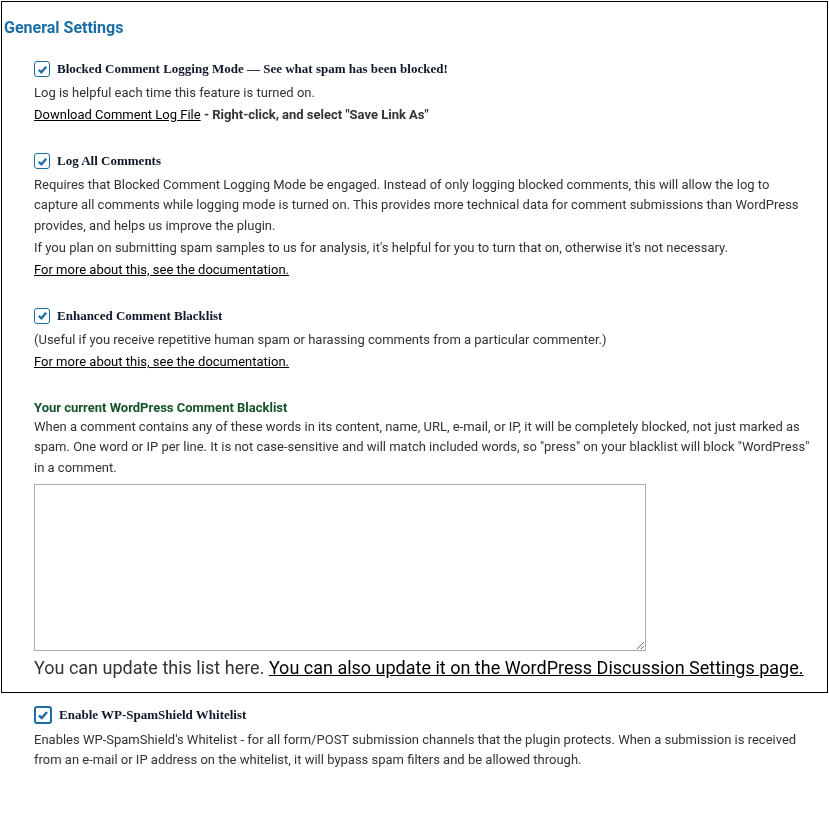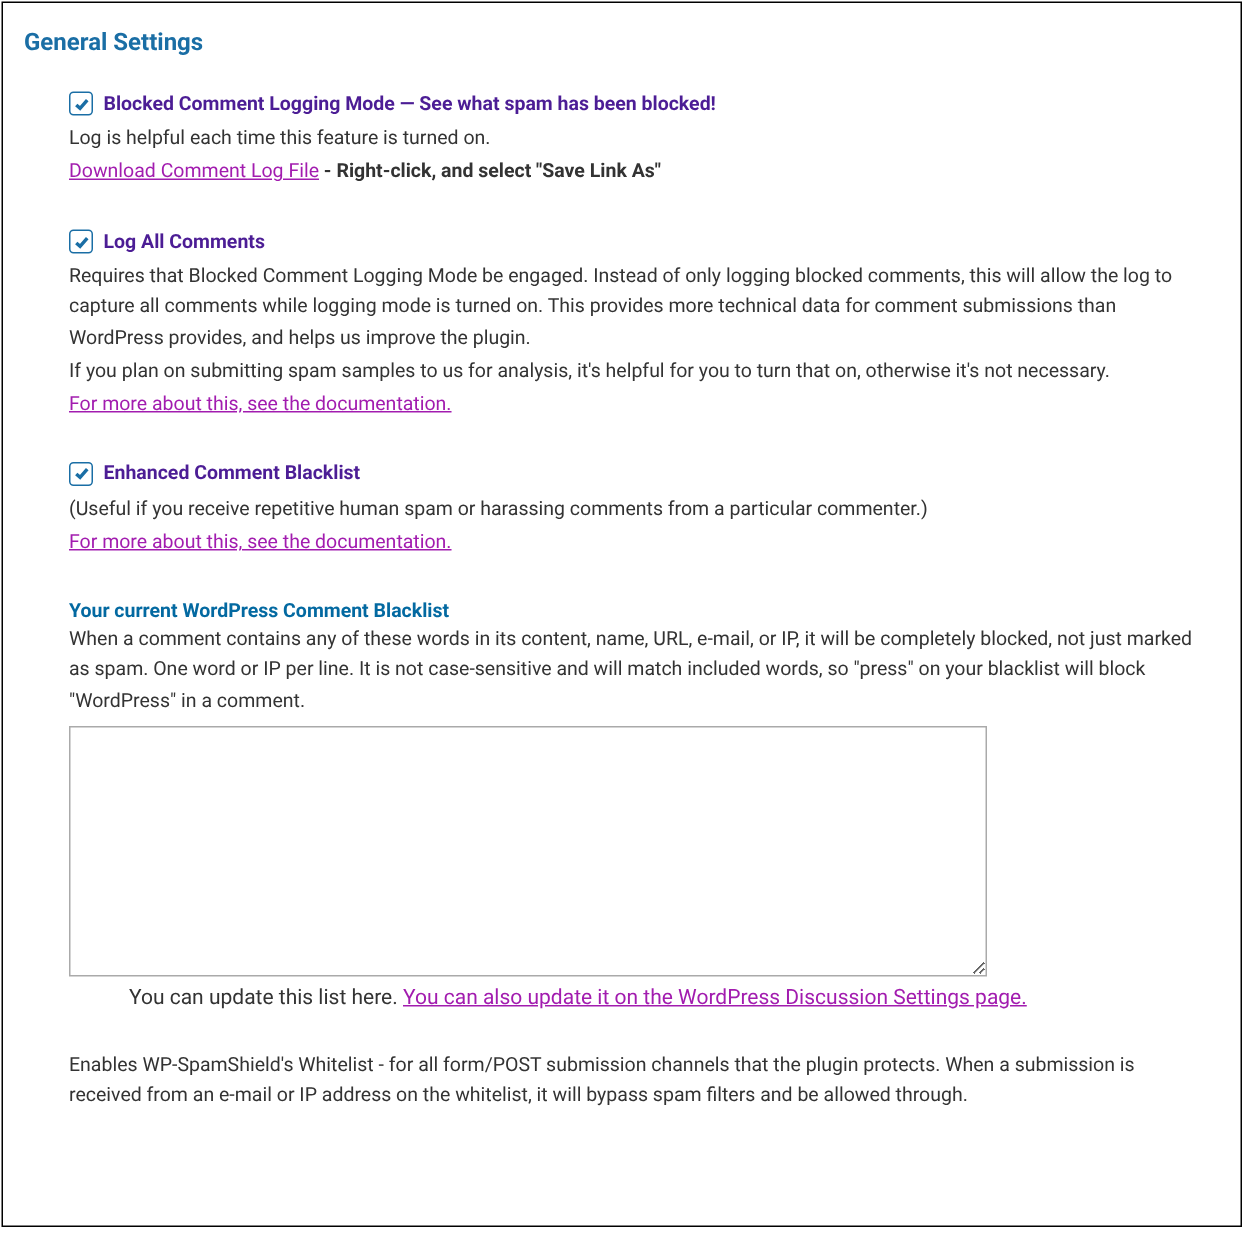--- a/index.html
+++ b/index.html
@@ -12,23 +12,23 @@
       font-size: 13px;
       color: #333;
       background: #fff;
       width: 829px;
       height: 823px;
       overflow: hidden;
     }
     .panel {
       border: 1px solid #000;
       width: 827px;
-      height: 817px;
+      height: 692px;
       margin: 1px;
-      padding: 16px 14px;
+      padding: 16px 2px;
     }
     .section-title {
       color: #1a6ea5;
       font-size: 16px;
       font-weight: 700;
       margin-bottom: 24px;
     }
     .content {
       padding-left: 30px;
       padding-right: 10px;
@@ -66,55 +66,55 @@
       stroke-width: 2.5;
       fill: none;
     }
     .checkbox.big svg {
       width: 12px;
       height: 12px;
     }
     .setting-label {
       font-weight: 700;
       font-size: 13px;
-      color: #4c1d95;
+      color: #0f172a;
+      font-family: Liberation Serif, serif;
     }
     .desc {
       font-size: 13px;
       line-height: 1.55;
       color: #333;
       margin-bottom: 2px;
     }
     .link {
-      color: #a21caf;
+      color: #000000;
       text-decoration: underline;
       cursor: pointer;
     }
     .sub-heading {
       font-weight: 700;
       font-size: 13px;
-      color: #0369a1;
+      color: #14532d;
       margin-bottom: 2px;
     }
     textarea.blacklist {
       width: 612px;
       height: 167px;
       border: 1px solid #aaa;
       margin-top: 6px;
       margin-bottom: 6px;
       font-family: inherit;
       font-size: 13px;
       padding: 4px;
       resize: both;
       display: block;
     }
     .after-textarea {
-      font-size: 14px;
+      font-size: 18px;
       color: #333;
-      margin-left: 40px;
     }
   </style>
 </head>
 <body>
 
 <div class="panel">
   <h2 class="section-title">General Settings</h2>
 
   <div class="content">
 
@@ -163,18 +163,26 @@
     <div class="setting-block">
       <p class="sub-heading">Your current WordPress Comment Blacklist</p>
       <p class="desc">When a comment contains any of these words in its content, name, URL, e-mail, or IP, it will be completely blocked, not just marked as spam. One word or IP per line. It is not case-sensitive and will match included words, so "press" on your blacklist will block "WordPress" in a comment.</p>
       <textarea class="blacklist" style=""></textarea>
       <p class="after-textarea">
         <span>You can update this list here. </span><a class="link">You can also update it on the WordPress Discussion Settings page.</a>
       </p>
     </div>
 
     <div class="setting-block">
+      <div class="setting-header">
+        <span class="checkbox big">
+          <svg viewBox="0 0 12 12">
+              <polyline points="2,6.5 4.8,9 10,3"></polyline>
+            </svg>
+        </span>
+        <span class="setting-label">Enable WP-SpamShield Whitelist</span>
+      </div>
       <p class="desc">Enables WP-SpamShield's Whitelist - for all form/POST submission channels that the plugin protects. When a submission is received from an e-mail or IP address on the whitelist, it will bypass spam filters and be allowed through.</p>
 
     </div>
 
   </div>
 </div>
 
 </body></html>

